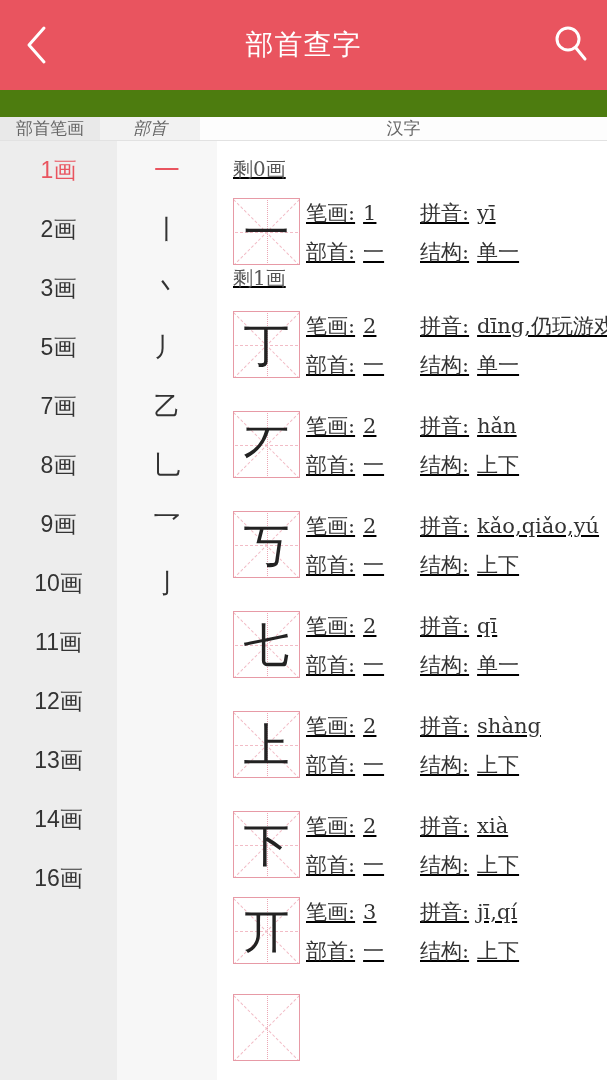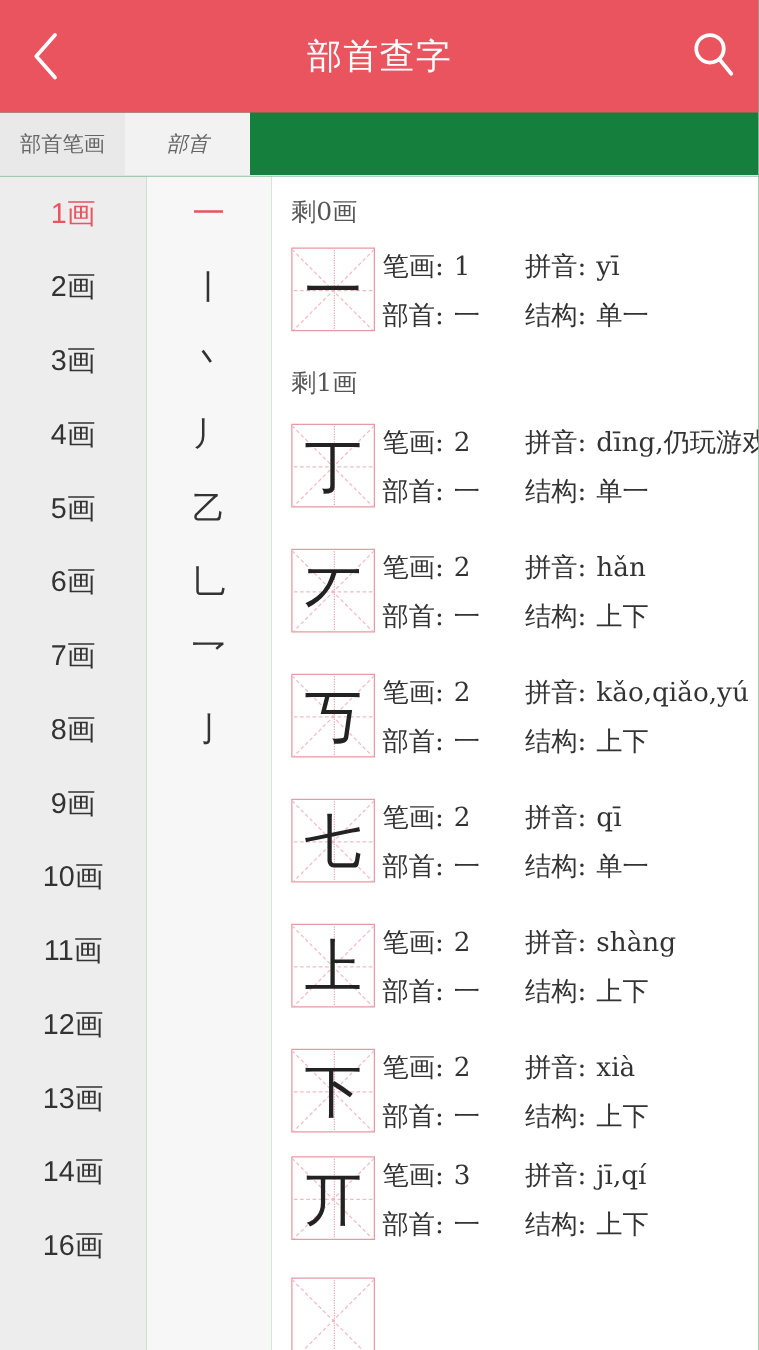--- a/index.html
+++ b/index.html
@@ -1,46 +1,46 @@
 <!DOCTYPE html>
 <html><head>
 <meta charset="utf-8">
 <style>
   html,body{margin:0;padding:0;background:#ffffff;}
-  .app{position:relative;width:607px;height:1080px;margin:0 auto;background:#15803d;overflow:hidden;
+  .app{position:relative;width:607px;height:1080px;margin:0 auto;background:#4d7c0f;overflow:hidden;
        font-family:"Liberation Sans",sans-serif;-webkit-font-smoothing:antialiased;}
 
   
   .app-header{position:relative;height:90px;background:#e9545f;display:flex;align-items:center;}
   .hdr-btn{background:transparent;border:none;padding:0;cursor:pointer;display:flex;align-items:center;justify-content:center;}
   .back-btn{position:absolute;left:14px;top:22px;width:44px;height:46px;}
   .search-btn{position:absolute;right:14px;top:20px;width:48px;height:48px;}
   .app-title{position:absolute;left:50%;top:50%;transform:translate(-50%,-50%);margin:0;
              font-size:28px;font-weight:400;color:#ffffff;letter-spacing:1px;white-space:nowrap;}
 
   
-  .col-headers{display:flex;height:50px;border-bottom:1px solid #e2e2e2;font-size:17px;color:#666;}
+  .col-headers{display:flex;height:50px;border-bottom:1px solid #e2e2e2;font-size:17px;color:#666;align-items:flex-end;}
   .ch{display:flex;align-items:center;justify-content:center;}
   .ch1{width:100px;background:#e9e9e9;}
   .ch2{width:100px;background:#f2f2f2;font-style:italic;}
   .ch3{flex:1;background:#fdfdfd;}
 
   
   .body{display:flex;height:939px;overflow:hidden;}
   .stroke-col{width:117px;background:#ededed;flex:none;}
   .radical-col{width:100px;background:#f7f7f7;flex:none;}
-  .char-col{flex:1;background:#ffffff;padding-left:16px;box-sizing:border-box;overflow:hidden;}
+  .char-col{flex:1;background:#ffffff;padding-left:16px;box-sizing:border-box;overflow:hidden;text-decoration:underline;}
 
   .stroke-item{height:59px;line-height:59px;text-align:center;font-size:23px;color:#333;cursor:pointer;}
   .stroke-item.sel{color:#e9545f;}
   .radical-item{height:59px;line-height:59px;text-align:center;font-size:26px;color:#333;cursor:pointer;}
   .radical-item.sel{color:#e9545f;}
 
   
-  .section-label{margin-top:28px;font-family:"DejaVu Serif","Liberation Serif",serif;
+  .section-label{font-family:"DejaVu Serif","Liberation Serif",serif;
                  font-size:20px;line-height:26px;color:#555;}
   .section-label.first{margin-top:15px;}
 
   .entry{display:flex;margin-top:33px;}
   .entry.mt16{margin-top:16px;} .entry.mt20{margin-top:20px;}
   .entry.mt19{margin-top:19px;} .entry.mt30{margin-top:30px;}
 
   .gridbox{position:relative;width:67px;height:67px;box-sizing:border-box;border:1px solid #e79aa6;
            background:#fff;flex:none;overflow:hidden;}
   .guides{position:absolute;left:0;top:0;right:0;bottom:0;}
@@ -79,31 +79,30 @@
       <svg width="40" height="44" viewBox="0 0 40 44">
         <circle cx="19" cy="17" r="11" stroke="#ffffff" stroke-width="3" fill="none"></circle>
         <line x1="27" y1="26" x2="36" y2="37" stroke="#ffffff" stroke-width="3" stroke-linecap="round"></line>
       </svg>
     </button>
   </header>
 
   <div class="col-headers">
     <div class="ch ch1">部首笔画</div>
     <div class="ch ch2">部首</div>
+    <div class="ch ch3">汉字</div>
   </div>
 
   <div class="body">
 
     <nav class="stroke-col">
       <div class="stroke-item sel">1画</div>
       <div class="stroke-item">2画</div>
       <div class="stroke-item">3画</div>
-      <div class="stroke-item">4画</div>
       <div class="stroke-item">5画</div>
-      <div class="stroke-item">6画</div>
       <div class="stroke-item">7画</div>
       <div class="stroke-item">8画</div>
       <div class="stroke-item">9画</div>
       <div class="stroke-item">10画</div>
       <div class="stroke-item">11画</div>
       <div class="stroke-item">12画</div>
       <div class="stroke-item">13画</div>
       <div class="stroke-item">14画</div>
       <div class="stroke-item">16画</div>
     </nav>

